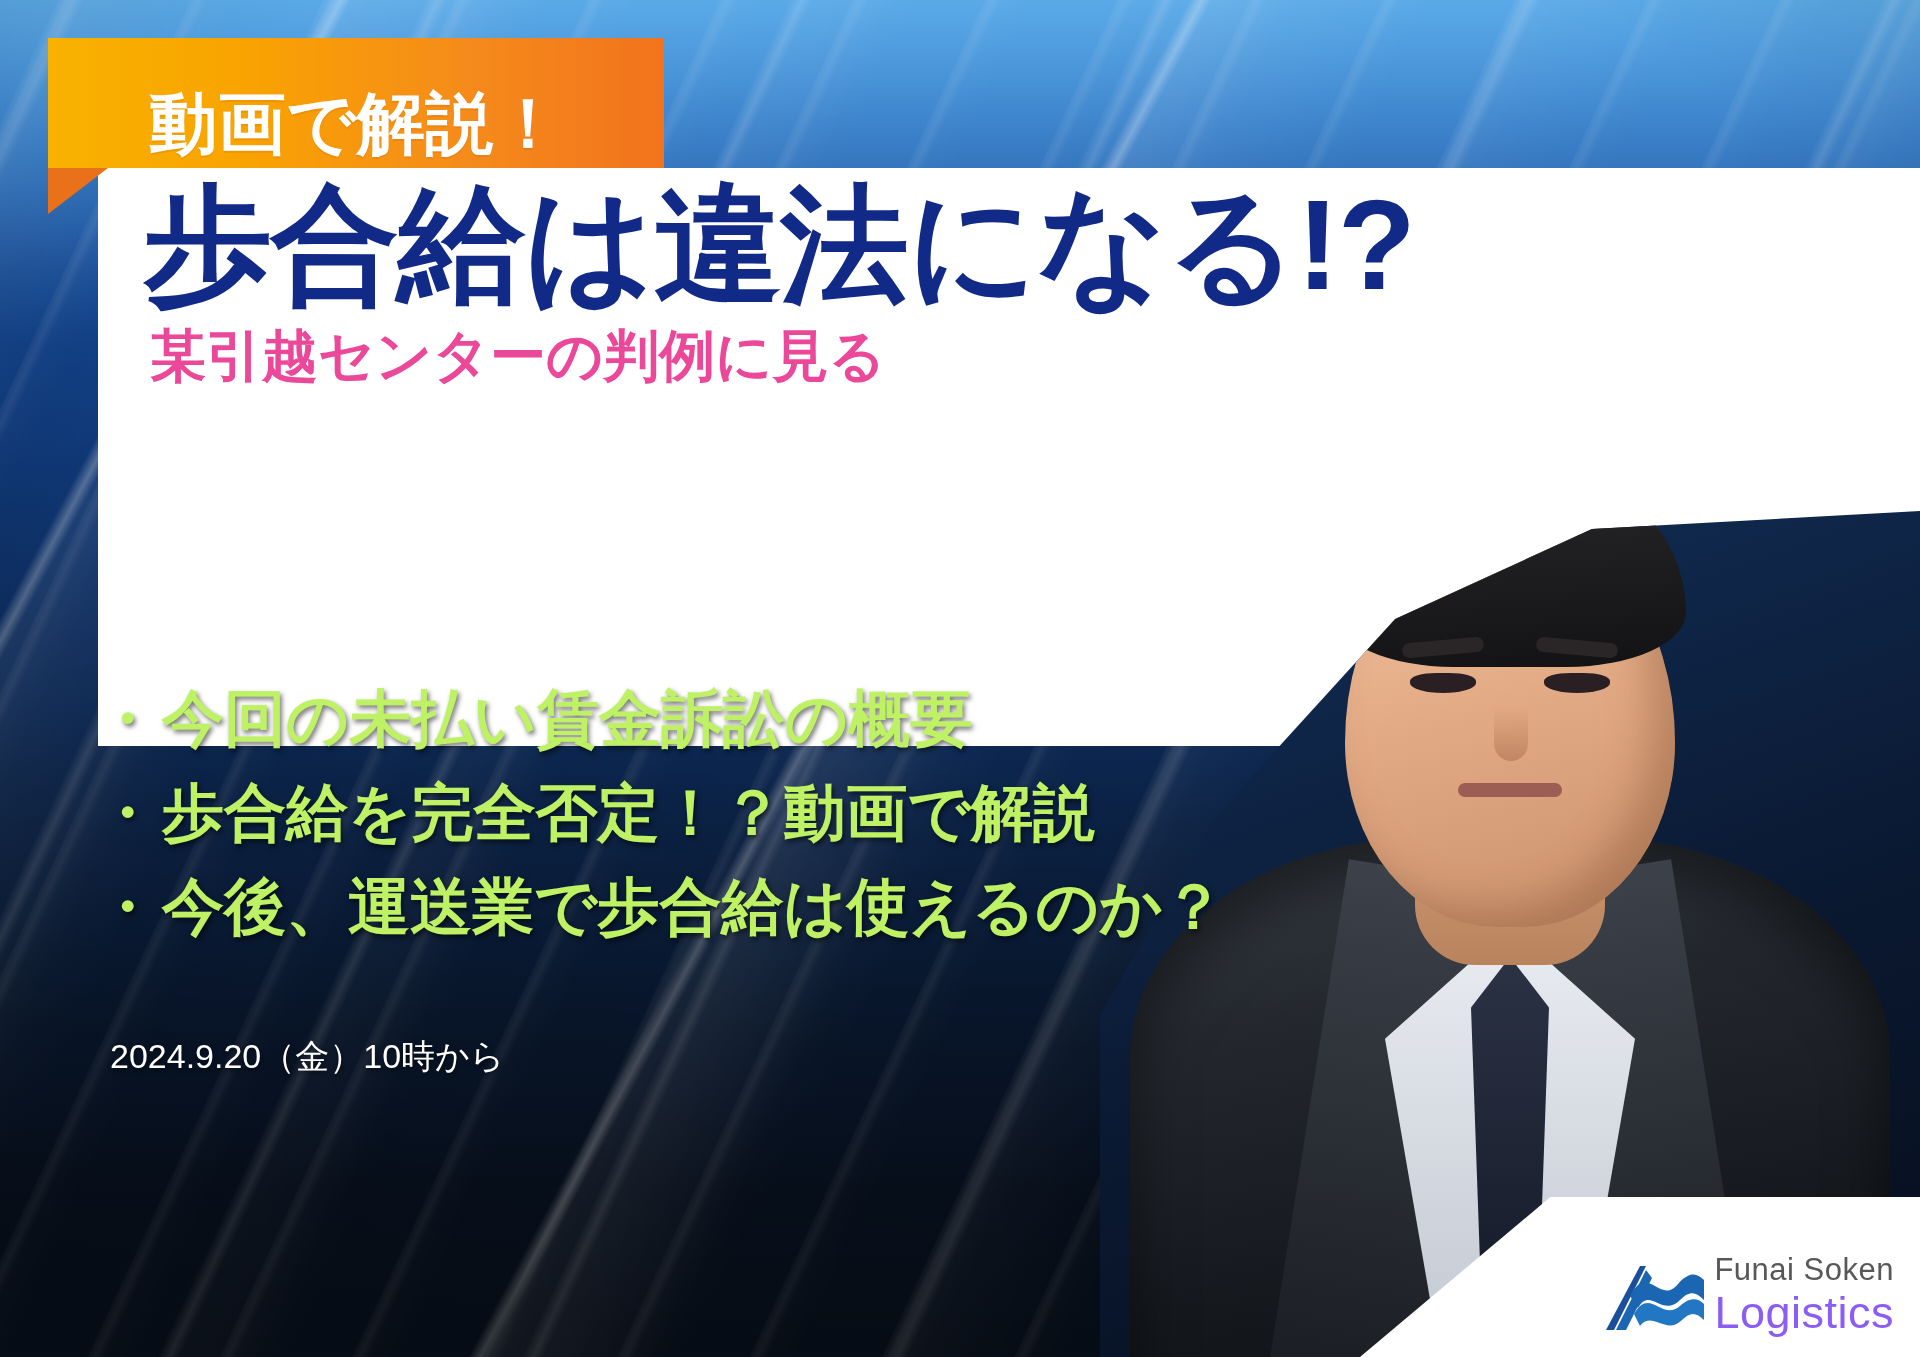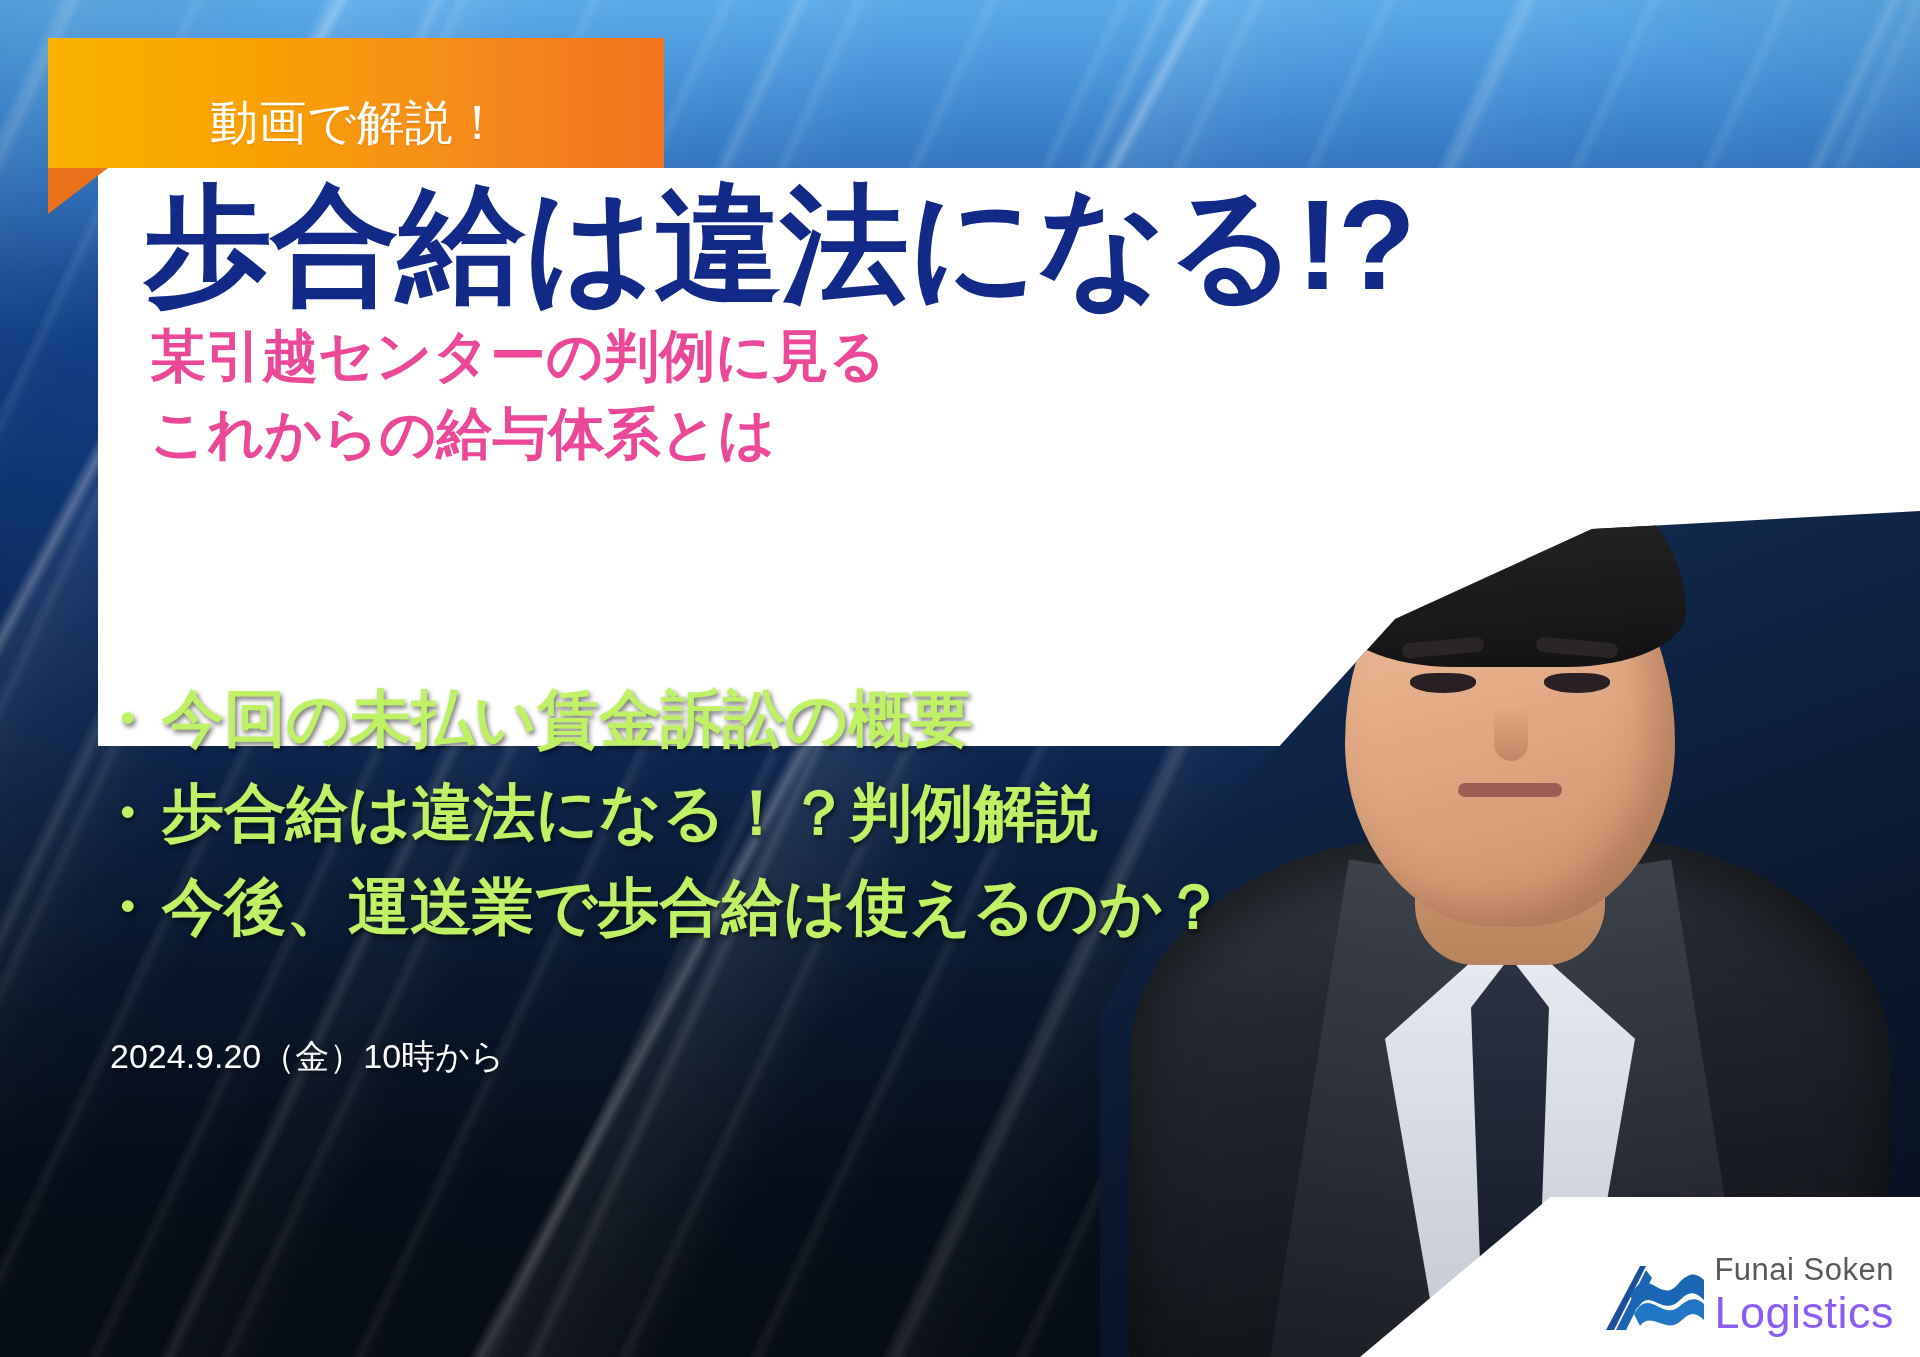--- a/index.html
+++ b/index.html
@@ -77,21 +77,21 @@
 
   
   .badge{
     position:absolute;left:48px;top:38px;width:616px;height:130px;
     background:linear-gradient(90deg,#f8b200 0%,#f9a400 30%,#f58b1b 68%,#f2731c 100%);
     display:flex;align-items:center;justify-content:center;
     z-index:6;
   }
   .badge-text{
     color:#ffffff;
-    font-size:48px;font-weight:400;letter-spacing:.01em;
+    font-size:68px;font-weight:700;letter-spacing:.01em;
     line-height:1;
     text-shadow:0 2px 0 rgba(190,90,0,.18);
     white-space:nowrap;
     margin-top:40px;
   }
   .badge-fold{
     position:absolute;left:48px;top:168px;
     width:0;height:0;
     border-left:60px solid #e8711a;
     border-bottom:46px solid transparent;
@@ -281,32 +281,31 @@
     <div class="p-eye l"></div>
     <div class="p-eye r"></div>
     <div class="p-nose"></div>
     <div class="p-mouth"></div>
   </div>
 
   <div class="panel">
     <div class="panel-inner">
       <div class="headline">歩合給は違法になる!?</div>
       <div class="subhead">某引越センターの判例に見る</div>
-      <div class="subhead">これからの給与体系とは</div>
     </div>
   </div>
 
   <div class="badge-fold"></div>
   <div class="badge">
     <span class="badge-text">動画で解説！</span>
   </div>
 
   <div class="bullets">
     <div class="bullet"><span class="dot">・</span><span>今回の未払い賃金訴訟の概要</span></div>
-    <div class="bullet"><span class="dot">・</span><span>歩合給は違法になる！？判例解説</span></div>
+    <div class="bullet"><span class="dot">・</span><span>歩合給を完全否定！？動画で解説</span></div>
     <div class="bullet"><span class="dot">・</span><span>今後、運送業で歩合給は使えるのか？</span></div>
   </div>
 
   <div class="schedule">
     <div class="sched-line">2024.9.20（金）10時から</div>
   </div>
 
   <div class="logo-plate"></div>
   <div class="logo-wrap">
     <span class="logo-mark">

